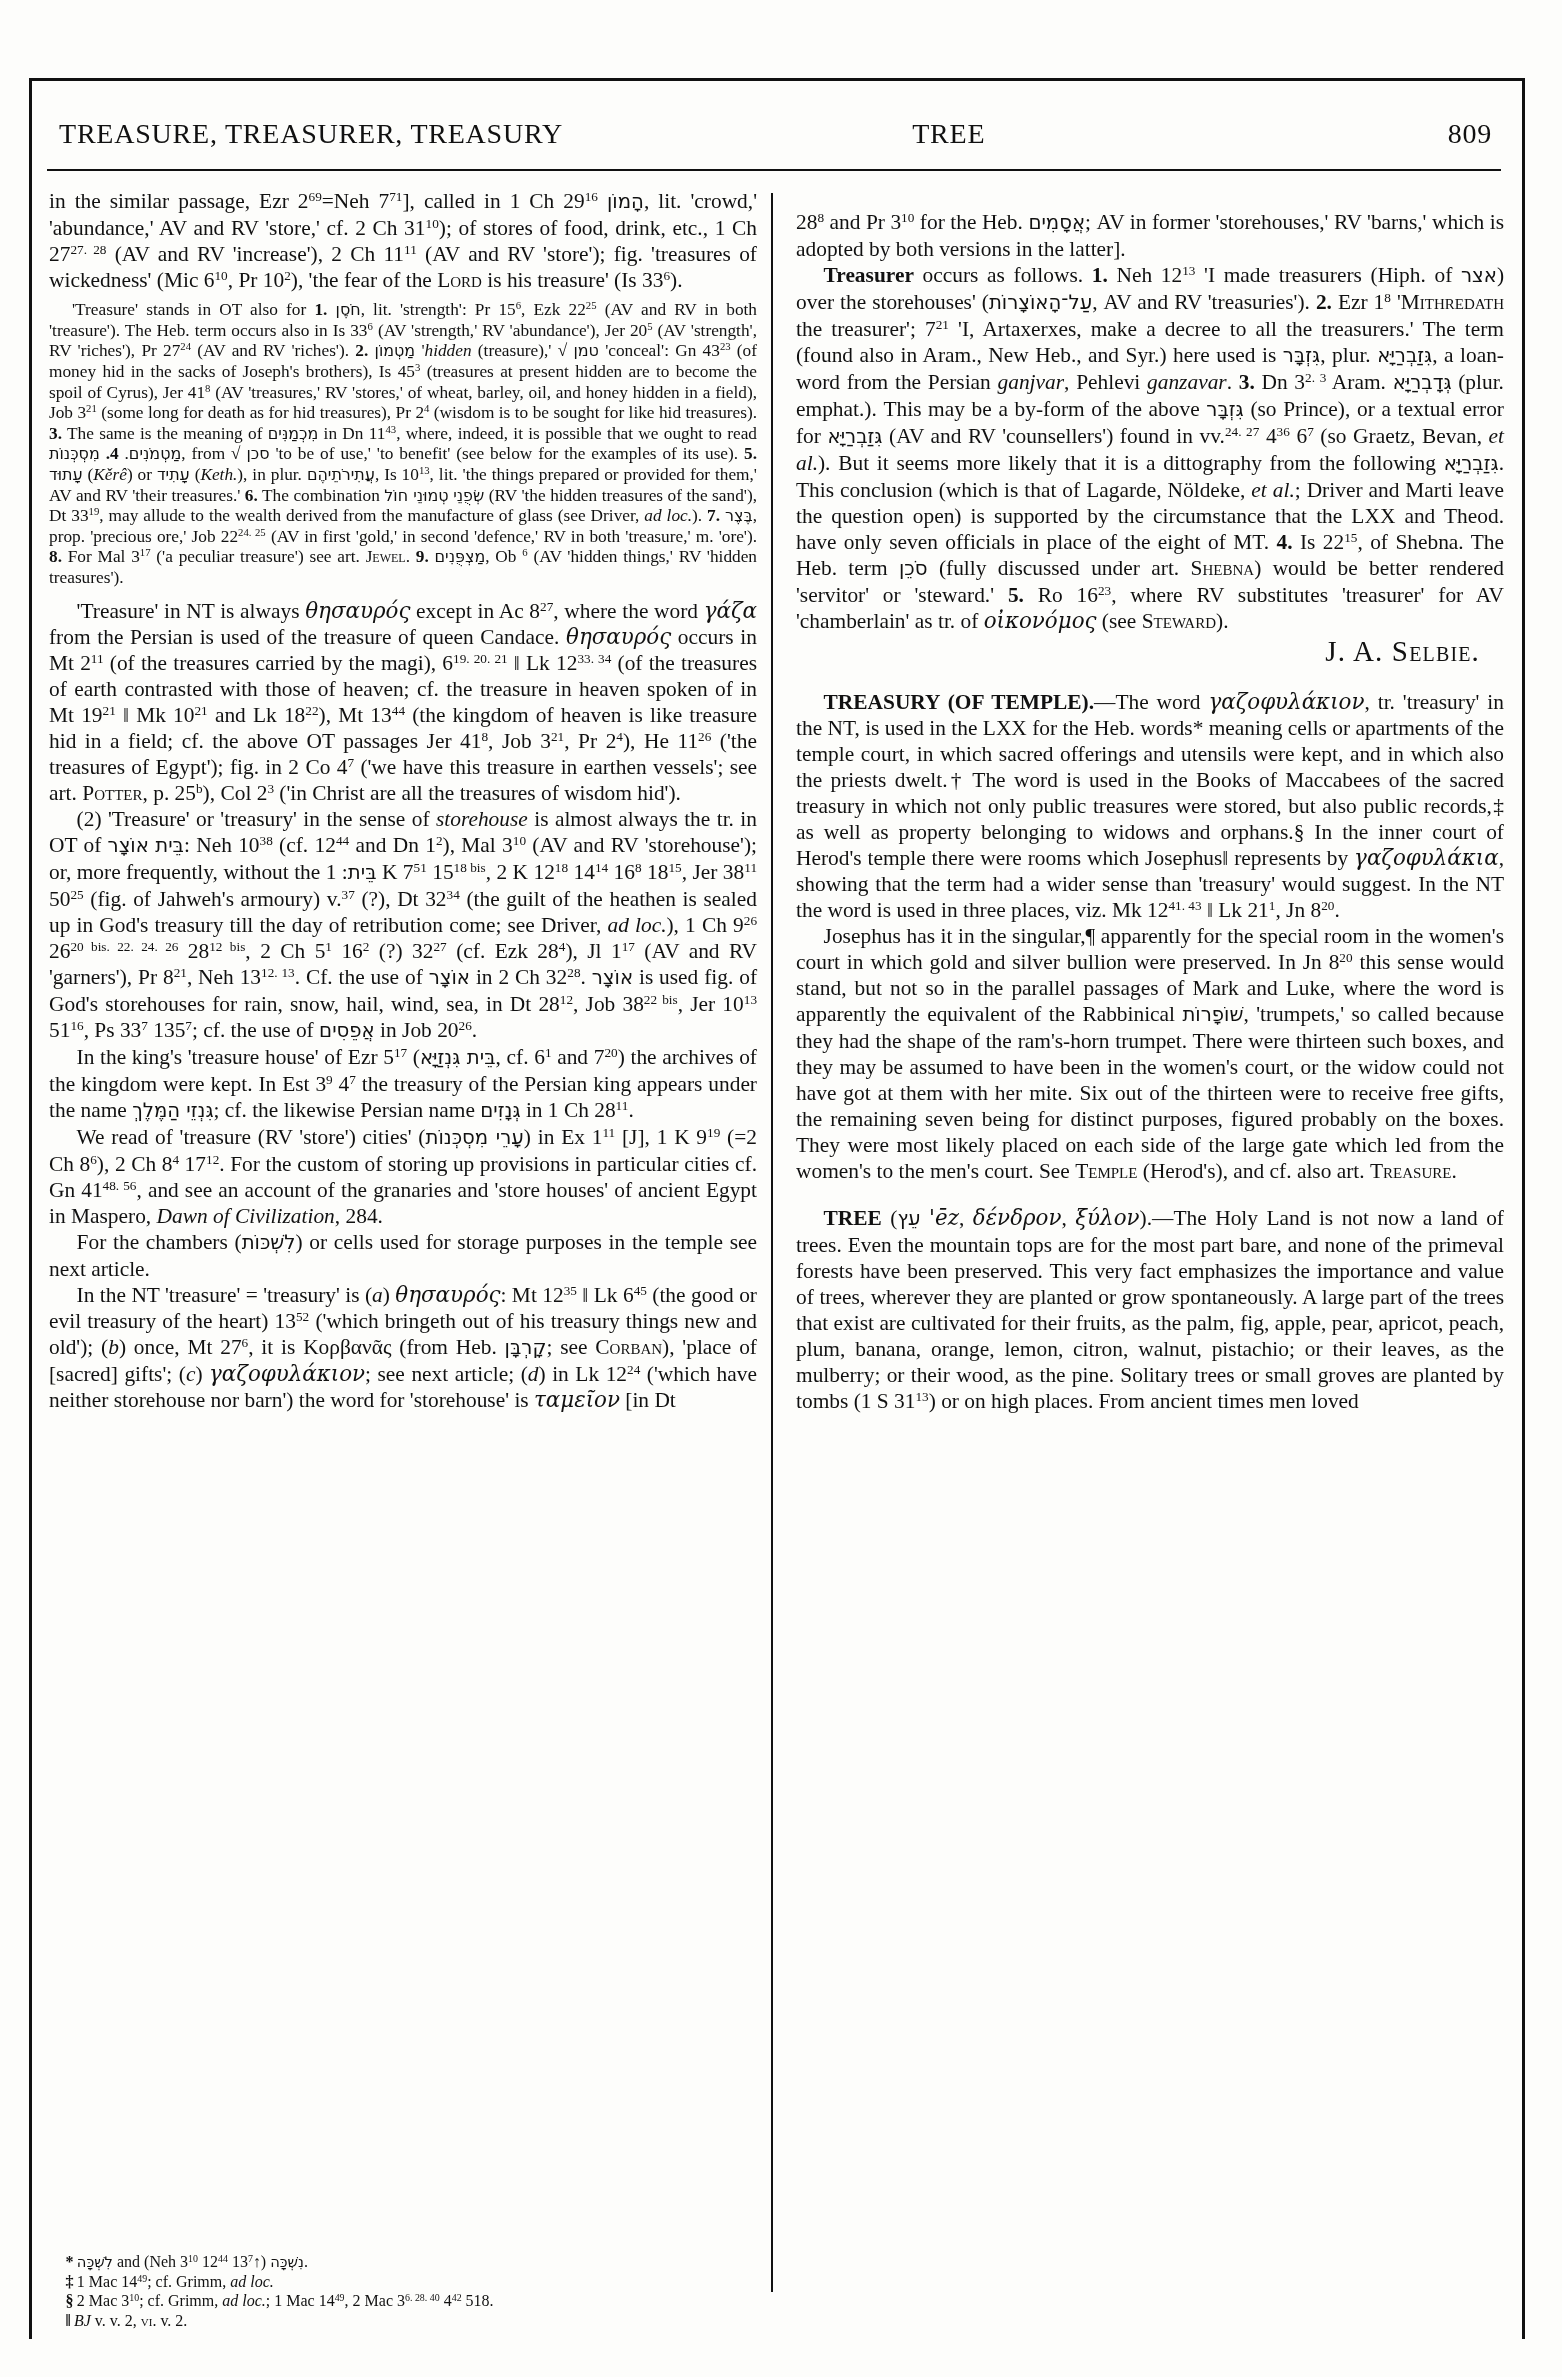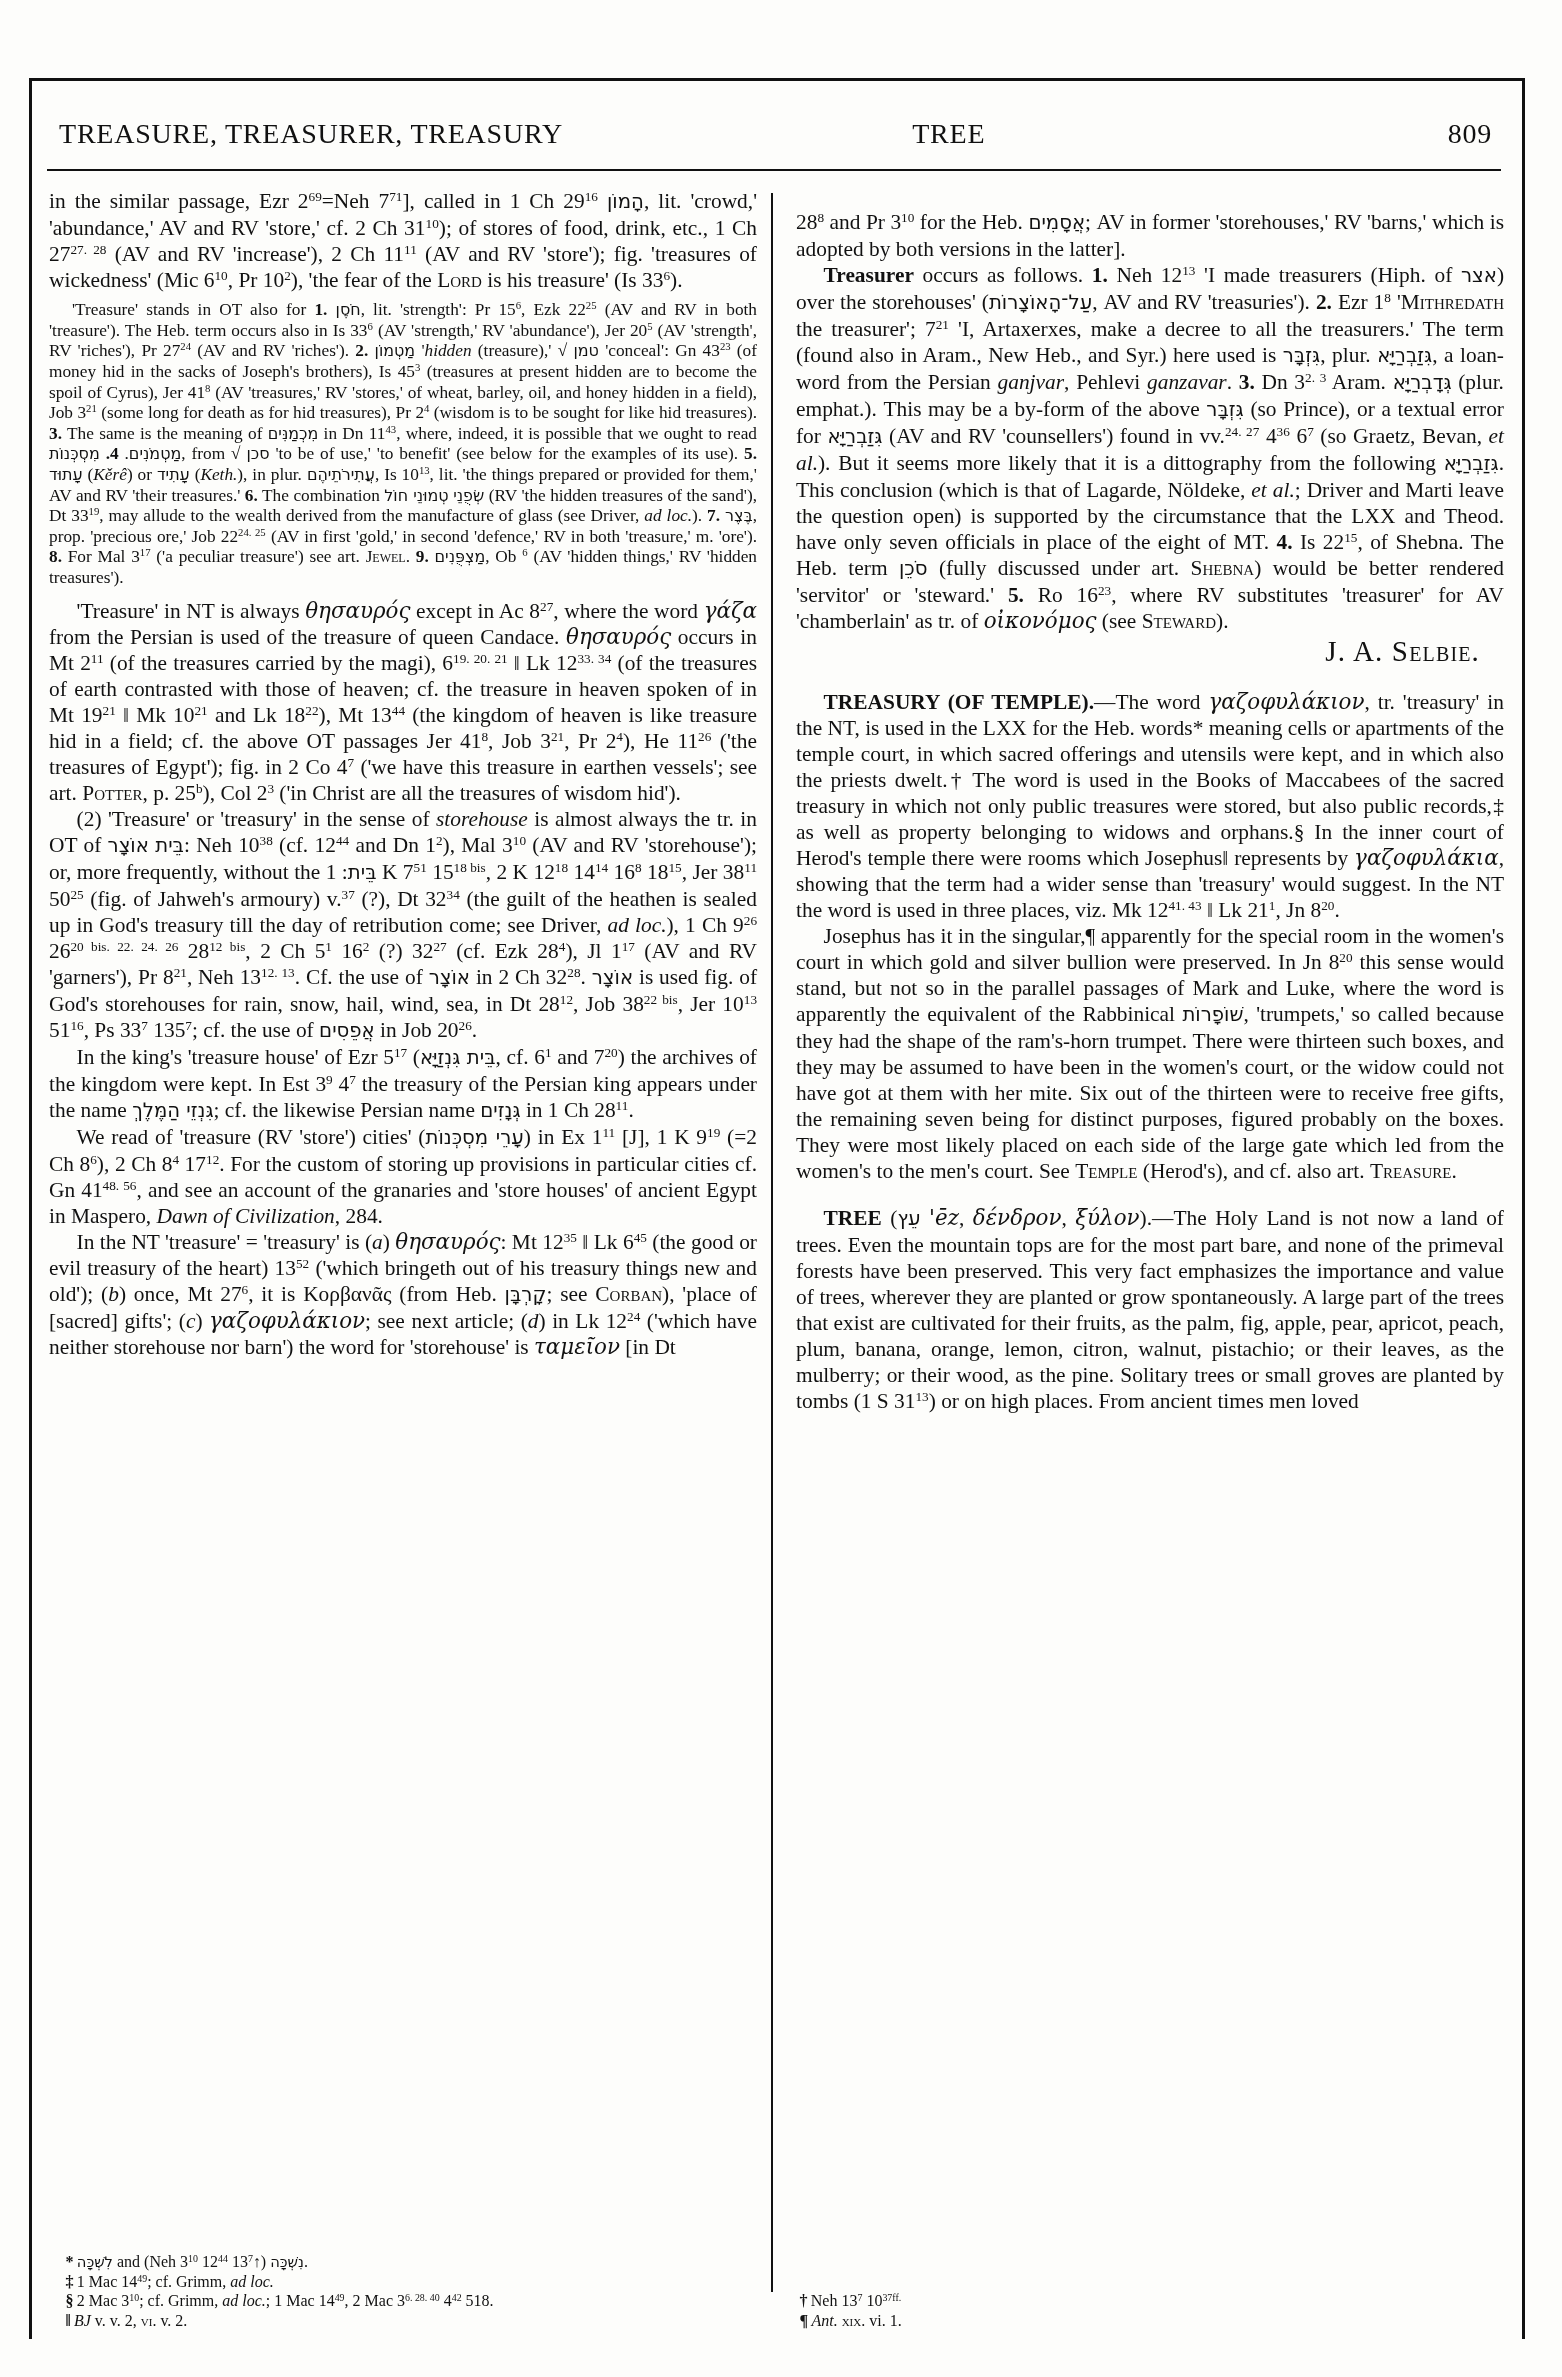--- a/index.html
+++ b/index.html
@@ -182,20 +182,21 @@
     <p class="note indent">'Treasure' stands in OT also for <span class="bd">1.</span> <span class="heb">חֹסֶן</span>, lit. 'strength': Pr 15<sup>6</sup>, Ezk 22<sup>25</sup> (AV and RV in both 'treasure'). The Heb. term occurs also in Is 33<sup>6</sup> (AV 'strength,' RV 'abundance'), Jer 20<sup>5</sup> (AV 'strength', RV 'riches'), Pr 27<sup>24</sup> (AV and RV 'riches'). <span class="bd">2.</span> <span class="heb">מַטְמוֹן</span> '<span class="it">hidden</span> (treasure),' √ <span class="heb">טמן</span> 'conceal': Gn 43<sup>23</sup> (of money hid in the sacks of Joseph's brothers), Is 45<sup>3</sup> (treasures at present hidden are to become the spoil of Cyrus), Jer 41<sup>8</sup> (AV 'treasures,' RV 'stores,' of wheat, barley, oil, and honey hidden in a field), Job 3<sup>21</sup> (some long for death as for hid treasures), Pr 2<sup>4</sup> (wisdom is to be sought for like hid treasures). <span class="bd">3.</span> The same is the meaning of <span class="heb">מִכְמַנִּים</span> in Dn 11<sup>43</sup>, where, indeed, it is possible that we ought to read <span class="heb">מַטְמֹנִים</span>. <span class="bd">4.</span> <span class="heb">מִסְכְּנוֹת</span>, from √ <span class="heb">סכן</span> 'to be of use,' 'to benefit' (see below for the examples of its use). <span class="bd">5.</span> <span class="heb">עָתוּד</span> (<span class="it">Kěrê</span>) or <span class="heb">עָתִיד</span> (<span class="it">Keth.</span>), in plur. <span class="heb">עֲתִירֹתֵיהֶם</span>, Is 10<sup>13</sup>, lit. 'the things prepared or provided for them,' AV and RV 'their treasures.' <span class="bd">6.</span> The combination <span class="heb">שְׂפֻנֵי</span> <span class="heb">טְמוּנֵי חוֹל</span> (RV 'the hidden treasures of the sand'), Dt 33<sup>19</sup>, may allude to the wealth derived from the manufacture of glass (see Driver, <span class="it">ad loc.</span>). <span class="bd">7.</span> <span class="heb">בֶּצֶר</span>, prop. 'precious ore,' Job 22<sup>24. 25</sup> (AV in first 'gold,' in second 'defence,' RV in both 'treasure,' m. 'ore'). <span class="bd">8.</span> For Mal 3<sup>17</sup> ('a peculiar treasure') see art. <span class="sc">Jewel</span>. <span class="bd">9.</span> <span class="heb">מַצְפֻּנִים</span>, Ob <sup>6</sup> (AV 'hidden things,' RV 'hidden treasures').</p>
 
     <p class="p indent">'Treasure' in NT is always <span class="gk">θησαυρός</span> except in Ac 8<sup>27</sup>, where the word <span class="gk">γάζα</span> from the Persian is used of the treasure of queen Candace. <span class="gk">θησαυρός</span> occurs in Mt 2<sup>11</sup> (of the treasures carried by the magi), 6<sup>19. 20. 21</sup> ‖ Lk 12<sup>33. 34</sup> (of the treasures of earth contrasted with those of heaven; cf. the treasure in heaven spoken of in Mt 19<sup>21</sup> ‖ Mk 10<sup>21</sup> and Lk 18<sup>22</sup>), Mt 13<sup>44</sup> (the kingdom of heaven is like treasure hid in a field; cf. the above OT passages Jer 41<sup>8</sup>, Job 3<sup>21</sup>, Pr 2<sup>4</sup>), He 11<sup>26</sup> ('the treasures of Egypt'); fig. in 2 Co 4<sup>7</sup> ('we have this treasure in earthen vessels'; see art. <span class="sc">Potter</span>, p. 25<sup>b</sup>), Col 2<sup>3</sup> ('in Christ are all the treasures of wisdom hid').</p>
 
     <p class="p indent">(2) 'Treasure' or 'treasury' in the sense of <span class="it">storehouse</span> is almost always the tr. in OT of <span class="heb">בֵּית</span> <span class="heb">אוֹצָר</span>: Neh 10<sup>38</sup> (cf. 12<sup>44</sup> and Dn 1<sup>2</sup>), Mal 3<sup>10</sup> (AV and RV 'storehouse'); or, more frequently, without the <span class="heb">בֵּית</span>: 1 K 7<sup>51</sup> 15<sup>18 bis</sup>, 2 K 12<sup>18</sup> 14<sup>14</sup> 16<sup>8</sup> 18<sup>15</sup>, Jer 38<sup>11</sup> 50<sup>25</sup> (fig. of Jahweh's armoury) v.<sup>37</sup> (?), Dt 32<sup>34</sup> (the guilt of the heathen is sealed up in God's treasury till the day of retribution come; see Driver, <span class="it">ad loc.</span>), 1 Ch 9<sup>26</sup> 26<sup>20 bis. 22. 24. 26</sup> 28<sup>12 bis</sup>, 2 Ch 5<sup>1</sup> 16<sup>2</sup> (?) 32<sup>27</sup> (cf. Ezk 28<sup>4</sup>), Jl 1<sup>17</sup> (AV and RV 'garners'), Pr 8<sup>21</sup>, Neh 13<sup>12. 13</sup>. Cf. the use of <span class="heb">אוֹצָר</span> in 2 Ch 32<sup>28</sup>. <span class="heb">אוֹצָר</span> is used fig. of God's storehouses for rain, snow, hail, wind, sea, in Dt 28<sup>12</sup>, Job 38<sup>22 bis</sup>, Jer 10<sup>13</sup> 51<sup>16</sup>, Ps 33<sup>7</sup> 135<sup>7</sup>; cf. the use of <span class="heb">אֲפֵסִים</span> in Job 20<sup>26</sup>.</p>
 
     <p class="p indent">In the king's 'treasure house' of Ezr 5<sup>17</sup> (<span class="heb">בֵּית גִּנְזַיָּא</span>, cf. 6<sup>1</sup> and 7<sup>20</sup>) the archives of the kingdom were kept. In Est 3<sup>9</sup> 4<sup>7</sup> the treasury of the Persian king appears under the name <span class="heb">גִּנְזֵי הַמֶּלֶךְ</span>; cf. the likewise Persian name <span class="heb">גְּנָזִים</span> in 1 Ch 28<sup>11</sup>.</p>
 
     <p class="p indent">We read of 'treasure (RV 'store') cities' (<span class="heb">עָרֵי מִסְכְּנוֹת</span>) in Ex 1<sup>11</sup> [J], 1 K 9<sup>19</sup> (=2 Ch 8<sup>6</sup>), 2 Ch 8<sup>4</sup> 17<sup>12</sup>. For the custom of storing up provisions in particular cities cf. Gn 41<sup>48. 56</sup>, and see an account of the granaries and 'store houses' of ancient Egypt in Maspero, <span class="it">Dawn of Civilization</span>, 284.</p>
 
+    <p class="p indent">For the chambers (<span class="heb">לִשְׁכּוֹת</span>) or cells used for storage purposes in the temple see next article.</p>
 
     <p class="p indent">In the NT 'treasure' = 'treasury' is (<span class="it">a</span>) <span class="gk">θησαυρός</span>: Mt 12<sup>35</sup> ‖ Lk 6<sup>45</sup> (the good or evil treasury of the heart) 13<sup>52</sup> ('which bringeth out of his treasury things new and old'); (<span class="it">b</span>) once, Mt 27<sup>6</sup>, it is <span class="gkn">Κορβανᾶς</span> (from Heb. <span class="heb">קָרְבָּן</span>; see <span class="sc">Corban</span>), 'place of [sacred] gifts'; (<span class="it">c</span>) <span class="gk">γαζοφυλάκιον</span>; see next article; (<span class="it">d</span>) in Lk 12<sup>24</sup> ('which have neither storehouse nor barn') the word for 'storehouse' is <span class="gk">ταμεῖον</span> [in Dt</p>
   </div>
 
   <div class="col" id="col-right">
 
     <p class="p noindent">28<sup>8</sup> and Pr 3<sup>10</sup> for the Heb. <span class="heb">אֲסָמִים</span>; AV in former 'storehouses,' RV 'barns,' which is adopted by both versions in the latter].</p>
 
     <p class="p indent"><span class="bd">Treasurer</span> occurs as follows. <span class="bd">1.</span> Neh 12<sup>13</sup> 'I made treasurers (Hiph. of <span class="heb">אצר</span>) over the storehouses' (<span class="heb">עַל־הָאוֹצָרוֹת</span>, AV and RV 'treasuries'). <span class="bd">2.</span> Ezr 1<sup>8</sup> '<span class="sc">Mithredath</span> the treasurer'; 7<sup>21</sup> 'I, Artaxerxes, make a decree to all the treasurers.' The term (found also in Aram., New Heb., and Syr.) here used is <span class="heb">גִּזְבָּר</span>, plur. <span class="heb">גִּזַבְרַיָּא</span>, a loan-word from the Persian <span class="it">ganjvar</span>, Pehlevi <span class="it">ganzavar</span>. <span class="bd">3.</span> Dn 3<sup>2. 3</sup> Aram. <span class="heb">גְּדָבְרַיָּא</span> (plur. emphat.). This may be a by-form of the above <span class="heb">גִּזְבָּר</span> (so Prince), or a textual error for <span class="heb">גִּזַבְרַיָּא</span> (AV and RV 'counsellers') found in vv.<sup>24. 27</sup> 4<sup>36</sup> 6<sup>7</sup> (so Graetz, Bevan, <span class="it">et al.</span>). But it seems more likely that it is a dittography from the following <span class="heb">גִּזַבְרַיָּא</span>. This conclusion (which is that of Lagarde, Nöldeke, <span class="it">et al.</span>; Driver and Marti leave the question open) is supported by the circumstance that the LXX and Theod. have only seven officials in place of the eight of MT. <span class="bd">4.</span> Is 22<sup>15</sup>, of Shebna. The Heb. term <span class="heb">סֹכֵן</span> (fully discussed under art. <span class="sc">Shebna</span>) would be better rendered 'servitor' or 'steward.' <span class="bd">5.</span> Ro 16<sup>23</sup>, where RV substitutes 'treasurer' for AV 'chamberlain' as tr. of <span class="gk">οἰκονόμος</span> (see <span class="sc">Steward</span>).</p>
 
@@ -212,19 +213,15 @@
 
     <p class="p indent"><span class="bd">TREE</span> (<span class="heb">עֵץ</span> <span class="gk">'ēz</span>, <span class="gk">δένδρον</span>, <span class="gk">ξύλον</span>).—The Holy Land is not now a land of trees. Even the mountain tops are for the most part bare, and none of the primeval forests have been preserved. This very fact emphasizes the importance and value of trees, wherever they are planted or grow spontaneously. A large part of the trees that exist are cultivated for their fruits, as the palm, fig, apple, pear, apricot, peach, plum, banana, orange, lemon, citron, walnut, pistachio; or their leaves, as the mulberry; or their wood, as the pine. Solitary trees or small groves are planted by tombs (1 S 31<sup>13</sup>) or on high places. From ancient times men loved</p>
   </div>
 
   <div class="fn-wrap" id="fn-left">
       <div class="fn" style="padding-left: 23px; text-indent: -19.4px;"><span class="fn-mark">*</span><span class="heb">לִשְׁכָּה</span> and (Neh 3<sup>10</sup> 12<sup>44</sup> 13<sup>7</sup>↑) <span class="heb">נִשְׁכָּה</span>.</div>
       <div class="fn" style="padding-left: 23px; text-indent: -19.4px;"><span class="fn-mark">‡</span>1 Mac 14<sup>49</sup>; cf. Grimm, <span class="it">ad loc.</span></div>
       <div class="fn" style="padding-left: 23px; text-indent: -19.4px;"><span class="fn-mark">§</span>2 Mac 3<sup>10</sup>; cf. Grimm, <span class="it">ad loc.</span>; 1 Mac 14<sup>49</sup>, 2 Mac 3<sup>6. 28. 40</sup> 4<sup>42</sup> 518.</div>
       <div class="fn" style="padding-left: 23px; text-indent: -19.4px;"><span class="fn-mark">‖</span><span class="it">BJ</span> v. v. 2, <span class="sc">vi</span>. v. 2.</div>
     </div>
-  <div class="fn-wrap" id="fn-right">
-      <div class="fn" style="padding-left: 23px; text-indent: -19.4px;"><span class="fn-mark">†</span>Neh 13<sup>7</sup> 10<sup>37ff.</sup></div>
-      <div class="fn" style="padding-left: 23px; text-indent: -19.4px;"><span class="fn-mark">¶</span><span class="it">Ant.</span> <span class="sc">xix</span>. vi. 1.</div>
-    </div>
 
 </div>
 
 
 </body></html>

